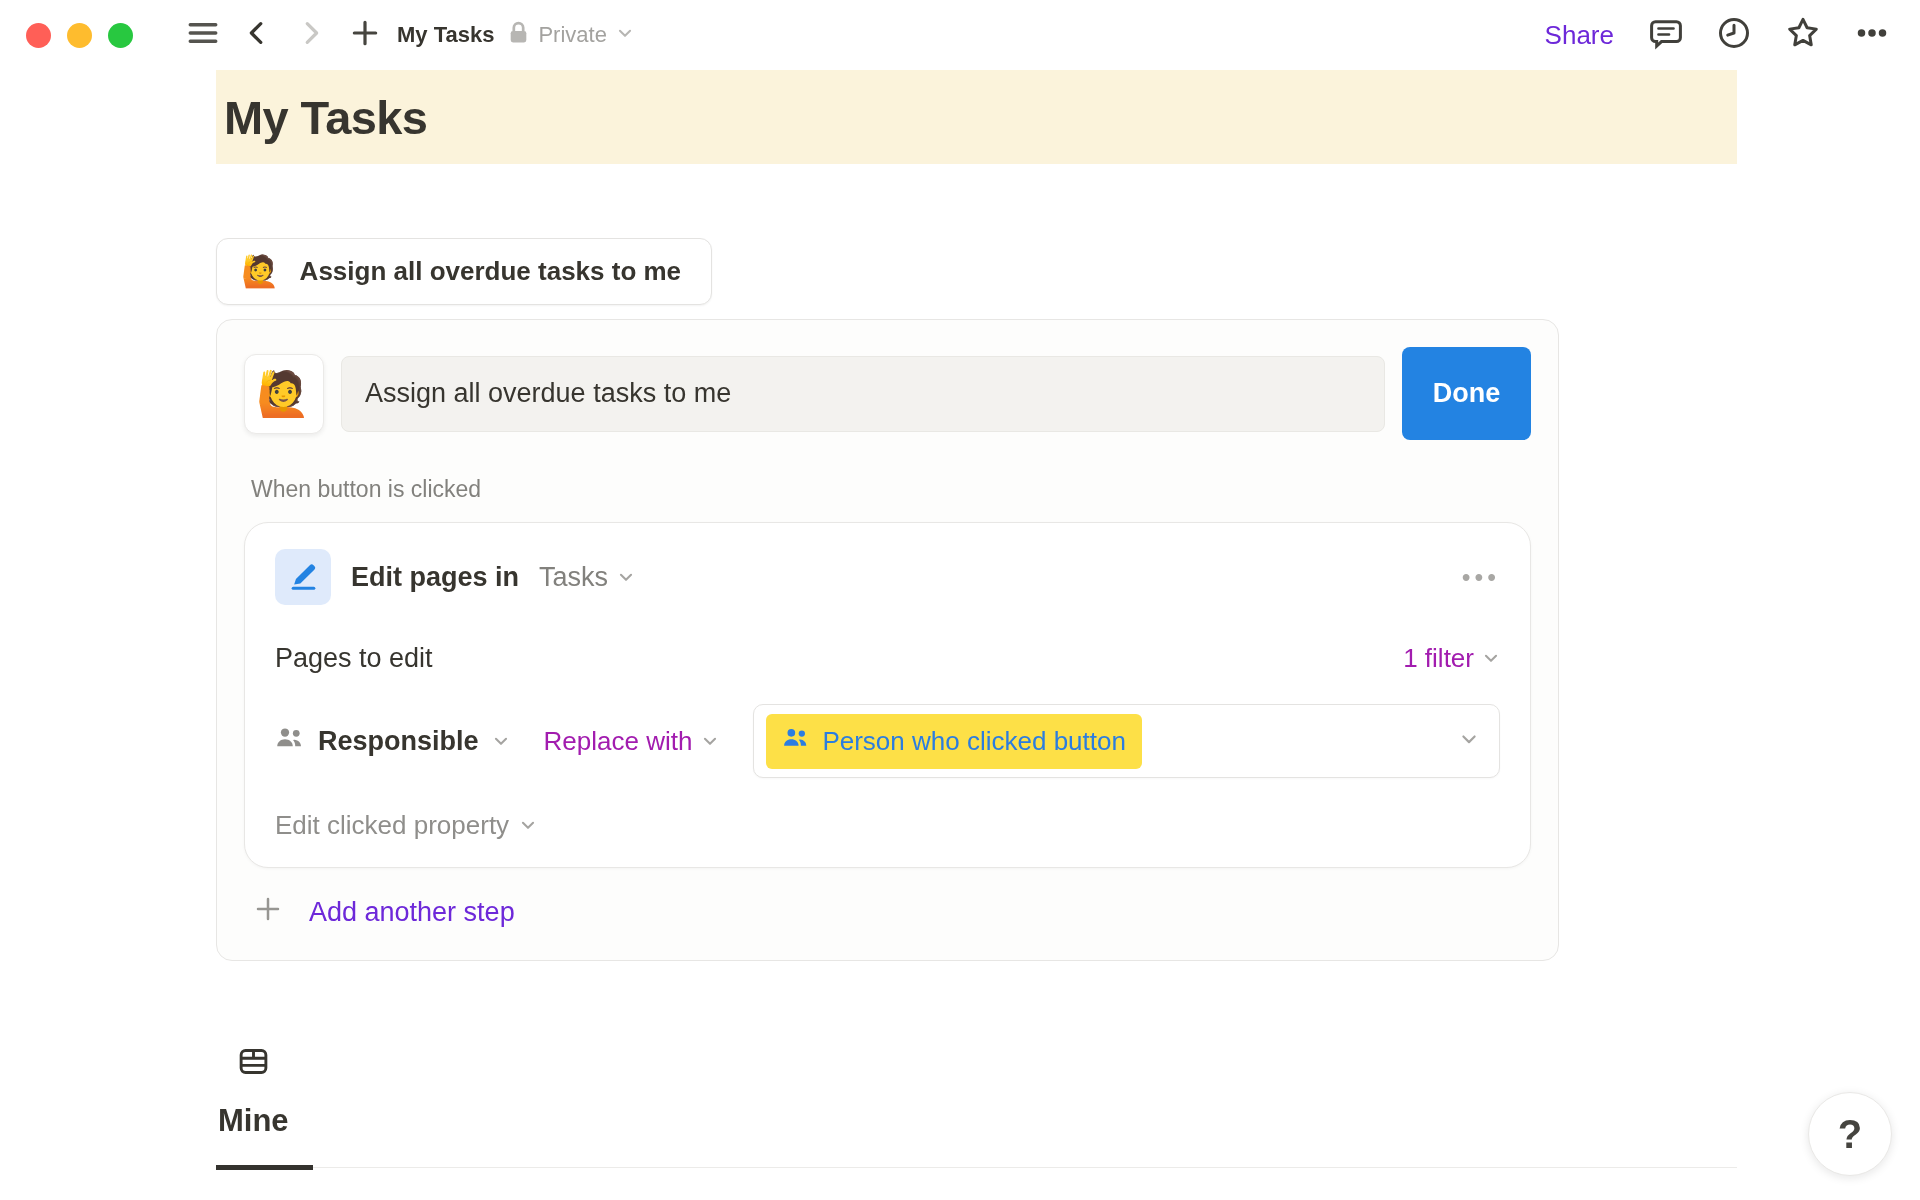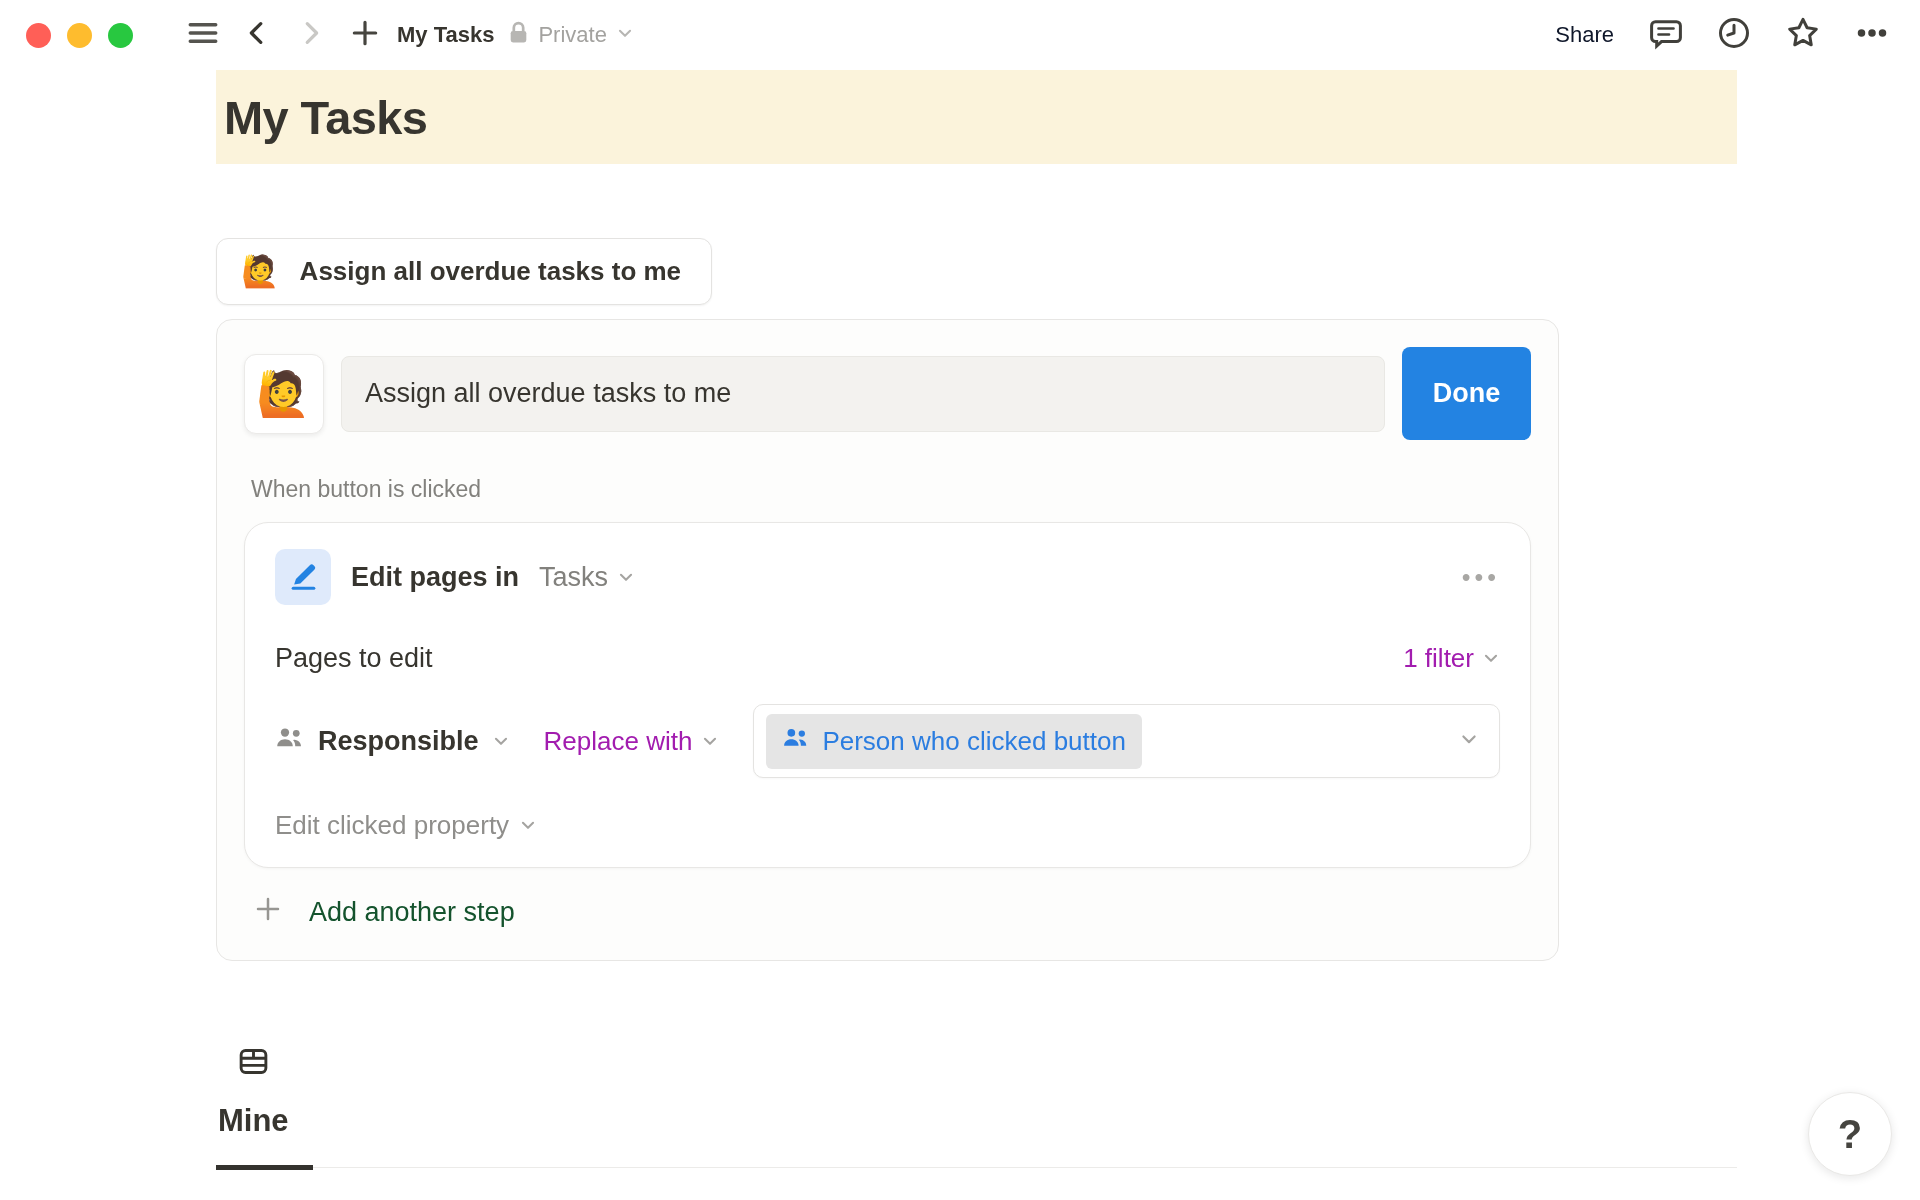--- a/index.html
+++ b/index.html
@@ -13,21 +13,21 @@
   
   .topbar { height:70px; display:flex; align-items:center; padding:0 30px 0 26px; background:#fff; }
   .traffic { display:flex; gap:16px; margin-right:48px; }
   .tl { width:25px; height:25px; border-radius:50%; }
   .tl.red{ background:#ff5f57; } .tl.yellow{ background:#febc2e; } .tl.green{ background:#28c840; }
   .icon-btn { display:flex; align-items:center; justify-content:center; width:44px; height:44px; border-radius:8px; cursor:pointer; }
   .icon-btn + .icon-btn { margin-left:10px; }
   .crumb-title { font-size:22px; font-weight:600; margin:0 14px 0 10px; white-space:nowrap; }
   .privacy { display:flex; align-items:center; gap:9px; color:#a3a29f; font-size:22px; }
   .spacer { flex:1; }
-  .share-btn { font-size:22px; color:#0f172a; margin-right:34px; cursor:pointer; }
+  .share-btn { font-size:26px; color:#6d28d9; margin-right:34px; cursor:pointer; }
   .right-icons { display:flex; align-items:center; gap:32px; }
   
   .band { margin-left:216px; width:1521px; height:94px; background:#fbf3db; display:flex; align-items:center; }
   .band h1 { font-size:47px; font-weight:700; margin:0 0 0 8px; letter-spacing:-0.6px; }
   .btn-block { margin:74px 0 0 216px; display:inline-flex; align-items:center; gap:20px; height:67px;
     padding:0 30px 0 24px; background:#fff; border:1px solid #e4e3e1; border-radius:12px;
     box-shadow:0 1px 2px rgba(15,15,15,.05); font-size:26px; font-weight:600; cursor:pointer; }
   .btn-block .emoji { font-size:31px; line-height:1; }
   
   .panel { margin:14px 0 0 216px; width:1343px; background:#fdfdfc; border:1px solid #e7e6e4;
@@ -52,24 +52,24 @@
   .dots { margin-left:auto; color:#a8a7a4; font-size:25px; letter-spacing:4px; cursor:pointer; }
   .pages-row { display:flex; align-items:center; margin-top:38px; }
   .pages-label { font-size:27px; }
   .filter { margin-left:auto; color:#a21caf; font-size:26px; display:flex; align-items:center; gap:8px; cursor:pointer; }
   .prop-row { display:flex; align-items:center; margin-top:30px; gap:34px; }
   .prop { display:flex; align-items:center; gap:13px; font-size:27px; font-weight:600; cursor:pointer; }
   .op { display:flex; align-items:center; gap:9px; font-size:26px; color:#a21caf; cursor:pointer;text-align:center; }
   .value-select { flex:1; height:74px; background:#fff; border:1px solid #e4e3e1; border-radius:10px;
     display:flex; align-items:center; justify-content:space-between; padding:0 20px 0 12px;
     box-shadow:0 1px 2px rgba(15,15,15,.03); cursor:pointer; }
-  .value-chip { display:flex; align-items:center; gap:12px; background:#e5e5e5; border-radius:6px;
+  .value-chip { display:flex; align-items:center; gap:12px; background:#fde047; border-radius:6px;
     padding:10px 16px; font-size:26px; color:#2b7de0; }
   .edit-another { margin-top:32px; display:flex; align-items:center; gap:10px; color:#8f8e8b; font-size:26px; cursor:pointer; }
-  .add-step { display:flex; align-items:center; gap:26px; margin:26px 0 2px 9px; color:#14532d; font-size:27px; cursor:pointer; }
+  .add-step { display:flex; align-items:center; gap:26px; margin:26px 0 2px 9px; color:#6d28d9; font-size:27px; cursor:pointer; }
   
   .tabs { margin:84px 0 0 216px; width:1521px; border-bottom:1px solid #ecebe9; display:flex; }
   .tab { display:flex; align-items:center; gap:17px; padding:0 24px 26px 2px;
     border-bottom:5px solid #34322e; margin-bottom:-3px; font-size:31px; font-weight:700; cursor:pointer;flex-direction:column; }
   .db-head { margin:28px 0 0 216px; display:flex; align-items:center; gap:20px; }
   .db-icon { position:relative; width:47px; height:47px; }
   .db-icon .arrow { position:absolute; right:-9px; bottom:-7px; }
   .db-title { font-size:45px; font-weight:700; letter-spacing:-0.5px; }
   
   .help-fab { position:fixed; right:28px; bottom:24px; width:84px; height:84px; border-radius:50%;

